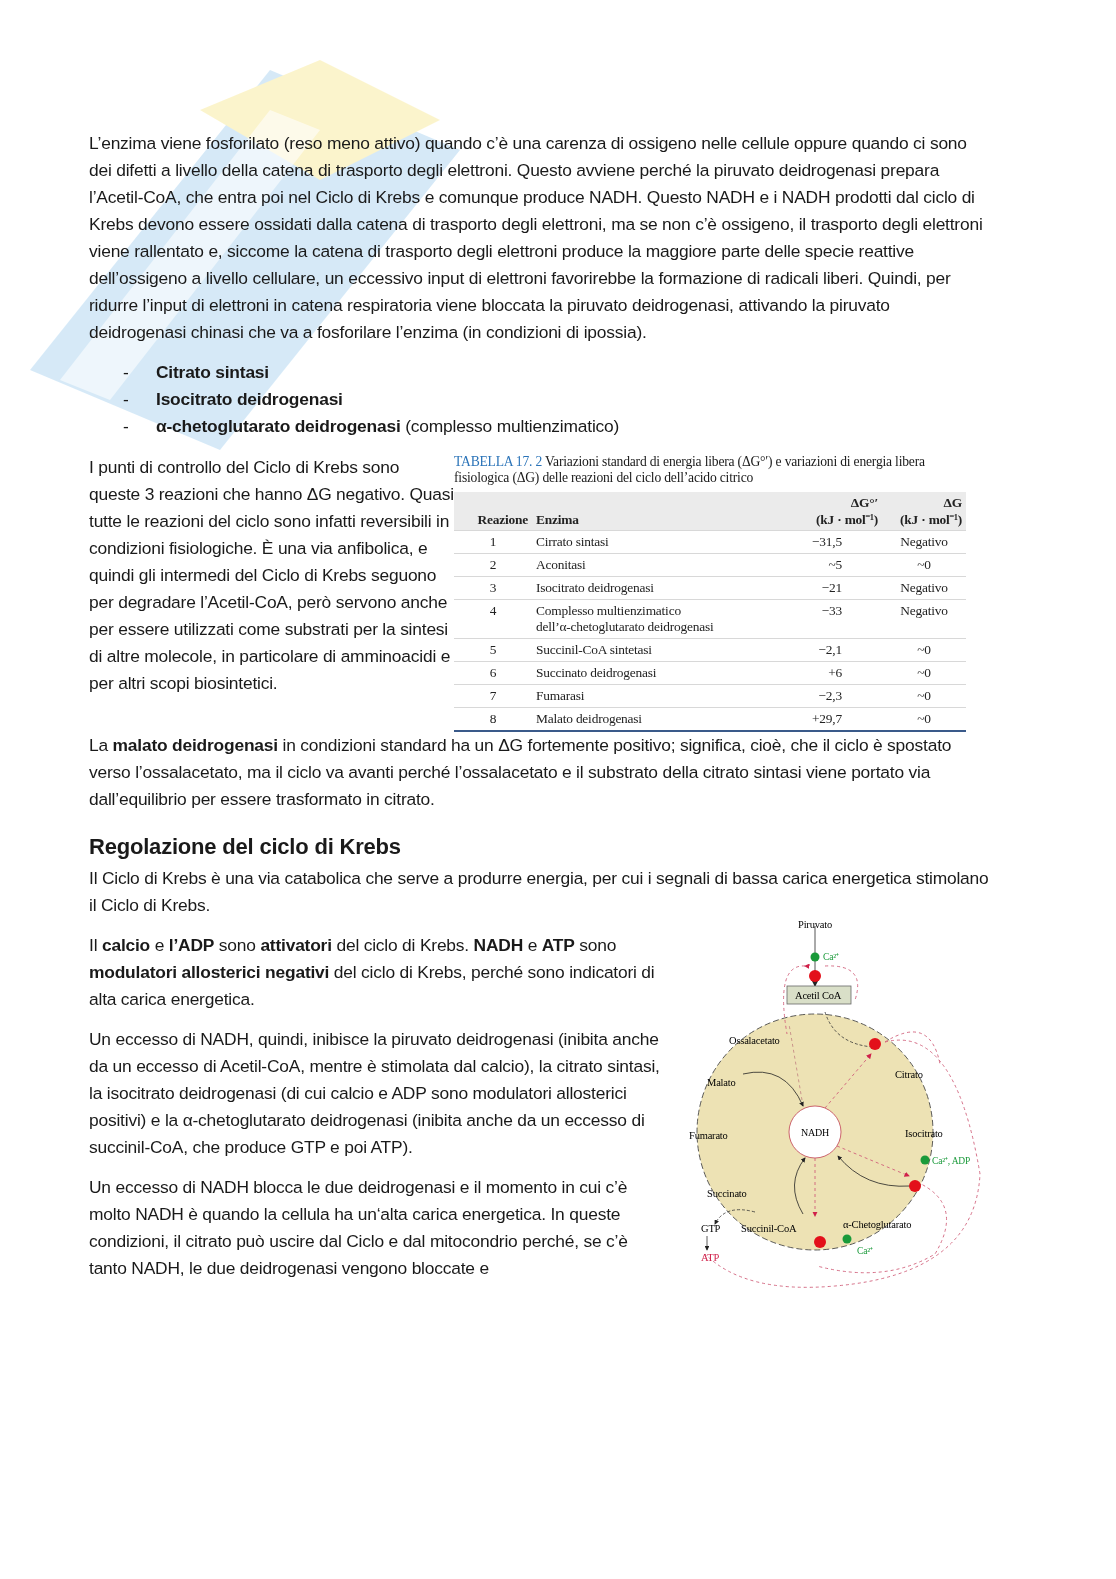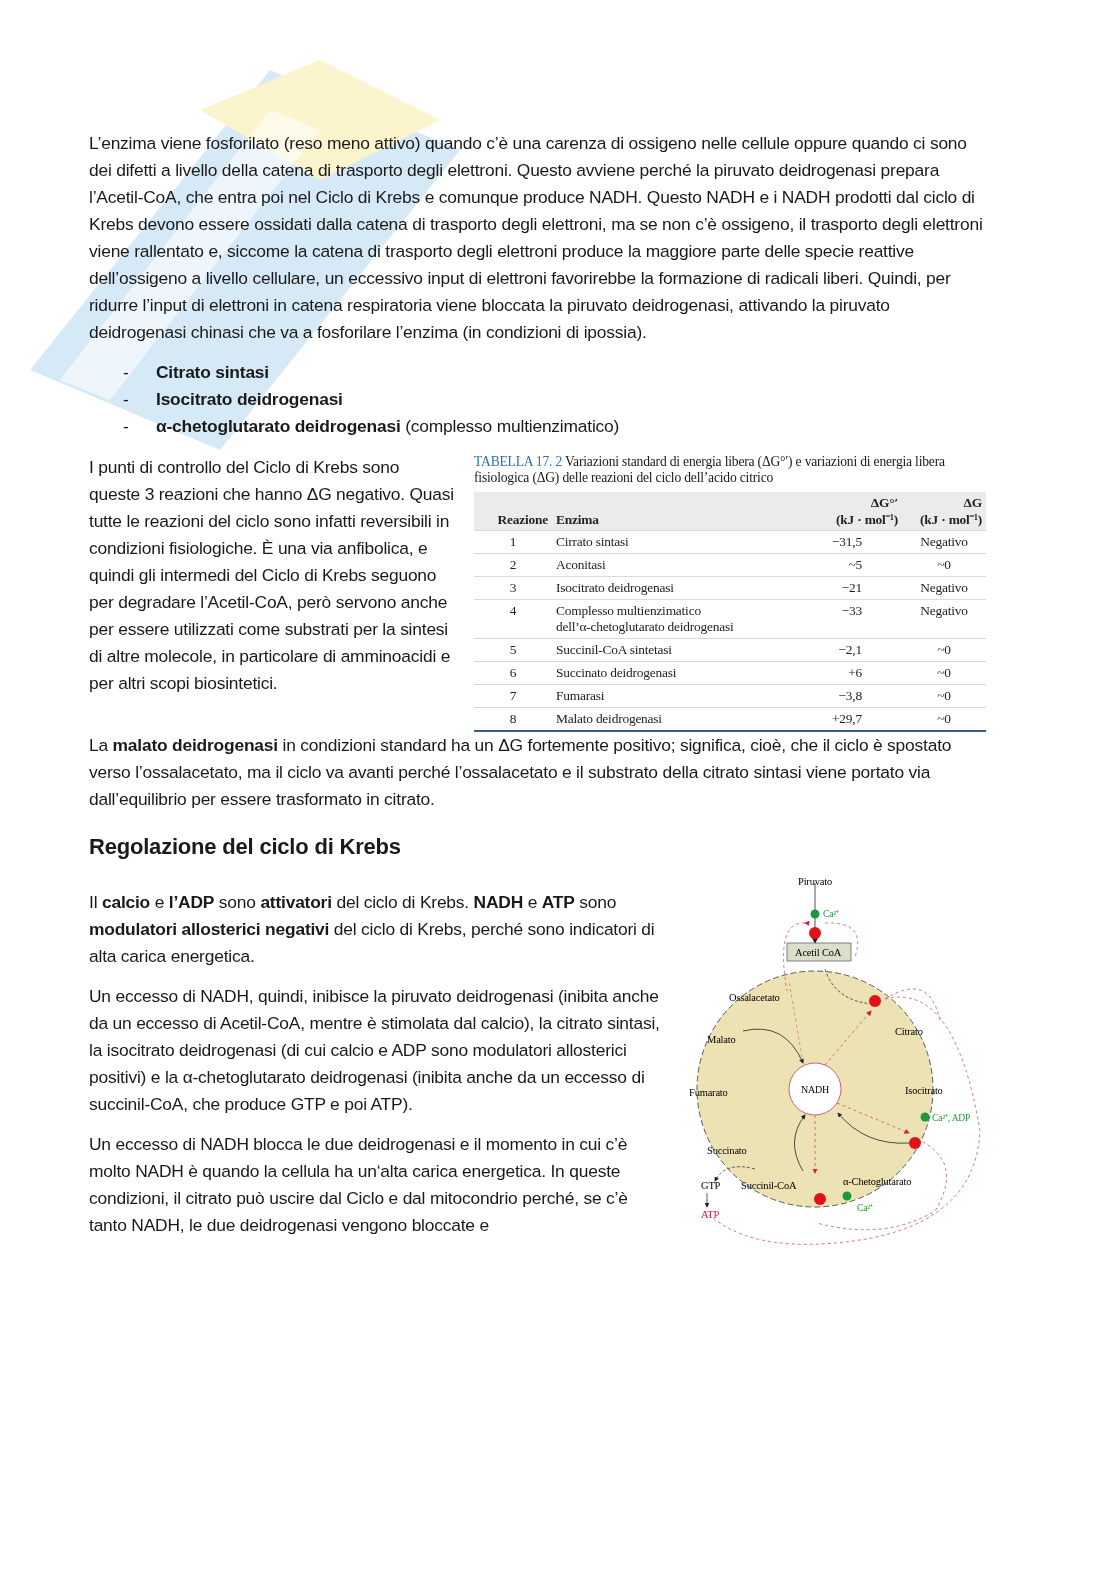--- a/index.html
+++ b/index.html
@@ -5,36 +5,36 @@
   html, body { margin: 0; padding: 0; background: #ffffff; }
   body { width: 1116px; height: 1579px; position: relative; overflow: hidden;
          font-family: "Liberation Sans", sans-serif; color: #1a1a1a; }
   .watermark { position: absolute; left: 20px; top: 40px; width: 470px; height: 420px; pointer-events: none; }
   .page { position: absolute; left: 89px; top: 130px; width: 900px; font-size: 17.4px; line-height: 27px; letter-spacing: -0.2px; }
   p { margin: 0 0 13px 0; }
   .bullets { list-style: none; margin: 0 0 14px 0; padding: 0; }
   .bullets li { position: relative; padding-left: 67px; line-height: 27px; }
   .bullets li .dash { position: absolute; left: 34px; top: 0; }
   b { font-weight: bold; margin-top: 35px; }
-  .float-row { display: flex; align-items: flex-start; gap: 20px; }
+  .float-row { display: flex; align-items: flex-start; }
   .float-text { width: 365px; flex: none; }
   .table-wrap { width: 512px; flex: none; margin-top: 0px; }
   .tcap { font-size: 13.6px; line-height: 16px; color: #1a1a1a; font-family: Liberation Serif, serif; }
   .tcap .tlabel { color: #2a73b8; }
   table { border-collapse: collapse; width: 100%; font-family: "Liberation Serif", serif; font-size: 13.4px; color: #222; margin-top: 6px; }
   thead tr { background: #ebebeb; }
   thead th { font-weight: bold; padding: 2px 4px; line-height: 17px; vertical-align: bottom; }
   thead th.left { text-align: left; }
   thead th.center { text-align: right; }
   tbody td { padding: 3px 4px; line-height: 16px; border-top: 1px solid #d8d8d8; vertical-align: top; }
   tbody td.num { text-align: center; width: 70px; }
   tbody td.dg0 { text-align: right; padding-right: 40px; width: 60px; }
   tbody td.dg { text-align: center; width: 76px; }
   tbody tr:last-child td { border-bottom: 2px solid #3a5a8a; }
-  h2 { font-size: 22px; font-weight: bold; margin: 20px 0 28px 0; line-height: 28px; }
+  h2 { font-size: 22px; font-weight: bold; margin: 20px 0 4px 0; line-height: 28px; }
   .reg-row { display: flex; gap: 20px; align-items: flex-start; }
   .reg-text { width: 576px; flex: none; }
   .diagram { width: 300px; flex: none; margin-top: -18px; }
   .diagram svg { display: block; }
 </style>
 </head>
 <body>
 
 <svg class="watermark" viewBox="0 0 470 420">
   <g opacity="0.28">
@@ -110,38 +110,39 @@
             </tr>
           <tr>
               <td class="num">6</td>
               <td>Succinato deidrogenasi</td>
               <td class="dg0">+6</td>
               <td class="dg">~0</td>
             </tr>
           <tr>
               <td class="num">7</td>
               <td>Fumarasi</td>
-              <td class="dg0">−3,8</td>
+              <td class="dg0">−2,3</td>
               <td class="dg">~0</td>
             </tr>
           <tr>
               <td class="num">8</td>
               <td>Malato deidrogenasi</td>
               <td class="dg0">+29,7</td>
               <td class="dg">~0</td>
             </tr>
         </tbody>
       </table>
     </div>
   </div>
 
   <p><span>La </span><b>malato deidrogenasi</b><span> in condizioni standard ha un ΔG fortemente positivo; significa, cioè, che il ciclo è spostato verso l’ossalacetato, ma il ciclo va avanti perché l’ossalacetato e il substrato della citrato sintasi viene portato via dall’equilibrio per essere trasformato in citrato.</span></p>
 
   <h2>Regolazione del ciclo di Krebs</h2>
 
+  <p>Il Ciclo di Krebs è una via catabolica che serve a produrre energia, per cui i segnali di bassa carica energetica stimolano il Ciclo di Krebs.</p>
 
   <div class="reg-row">
     <div class="reg-text">
       <p><span>Il </span><b>calcio</b><span> e </span><b>l’ADP</b><span> sono </span><b>attivatori</b><span> del ciclo di Krebs. </span><b>NADH</b><span> e </span><b>ATP</b><span> sono </span><b>modulatori allosterici negativi</b><span> del ciclo di Krebs, perché sono indicatori di alta carica energetica.</span></p>
       <p>Un eccesso di NADH, quindi, inibisce la piruvato deidrogenasi (inibita anche da un eccesso di Acetil-CoA, mentre è stimolata dal calcio), la citrato sintasi, la isocitrato deidrogenasi (di cui calcio e ADP sono modulatori allosterici positivi) e la α-chetoglutarato deidrogenasi (inibita anche da un eccesso di succinil-CoA, che produce GTP e poi ATP).</p>
       <p>Un eccesso di NADH blocca le due deidrogenasi e il momento in cui c’è molto NADH è quando la cellula ha un‘alta carica energetica. In queste condizioni, il citrato può uscire dal Ciclo e dal mitocondrio perché, se c’è tanto NADH, le due deidrogenasi vengono bloccate e</p>
     </div>
 
     <div class="diagram">
       <svg width="300" height="400" viewBox="0 0 300 400" font-family="Liberation Serif, serif" font-size="10.5">

